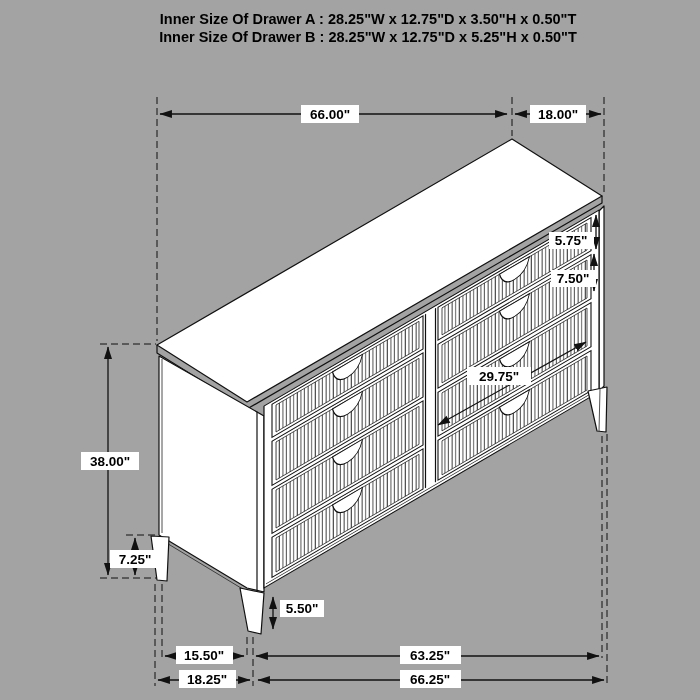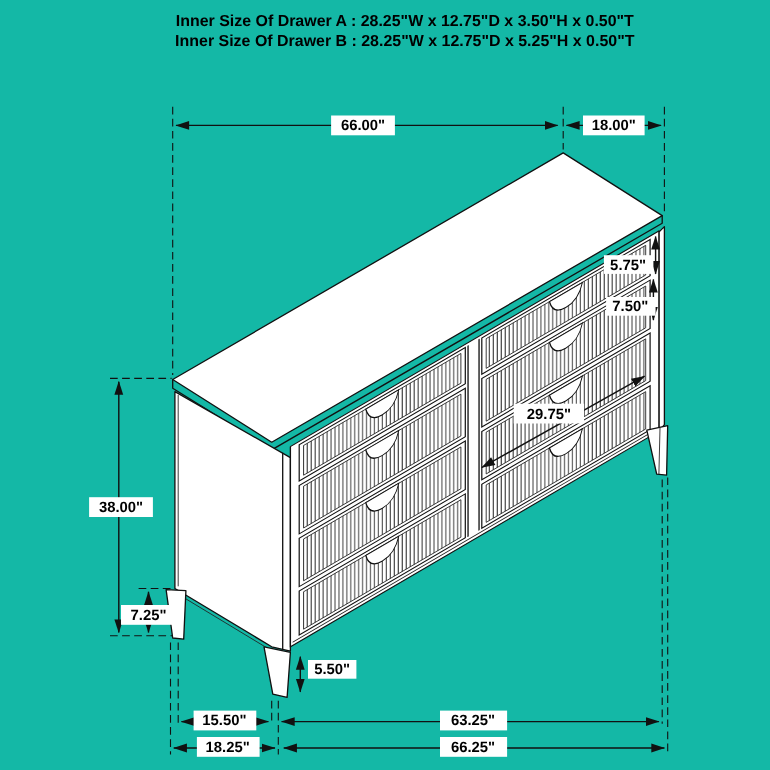--- a/index.html
+++ b/index.html
@@ -1,16 +1,16 @@
 <!DOCTYPE html>
 <html><head>
 <meta charset="utf-8">
 <style>
   html,body{margin:0;padding:0;background:#fff;}
-  .canvas{position:relative;width:700px;height:700px;background:#14b8a6;overflow:hidden;
+  .canvas{position:relative;width:700px;height:700px;background:#a3a3a3;overflow:hidden;
           font-family:"Liberation Sans",sans-serif;}
   svg text{font-family:"Liberation Sans",sans-serif;font-weight:bold;fill:#000;}
   .hdr{font-size:14.5px;text-anchor:middle;}
   .dim-label{font-size:13.5px;text-anchor:middle;}
   .edge{stroke:#111;fill:none;stroke-width:1.2;stroke-linejoin:round;stroke-linecap:round;}
   .edgef{stroke:#111;fill:#fff;stroke-width:1.2;stroke-linejoin:round;}
   .thin{stroke:#222;fill:none;stroke-width:0.8;}
   .dash{stroke:#111;fill:none;stroke-width:1;stroke-dasharray:7 4;}
   .dim-line{stroke:#111;fill:none;stroke-width:1.3;}
   .lbl-bg{fill:#fff;}

